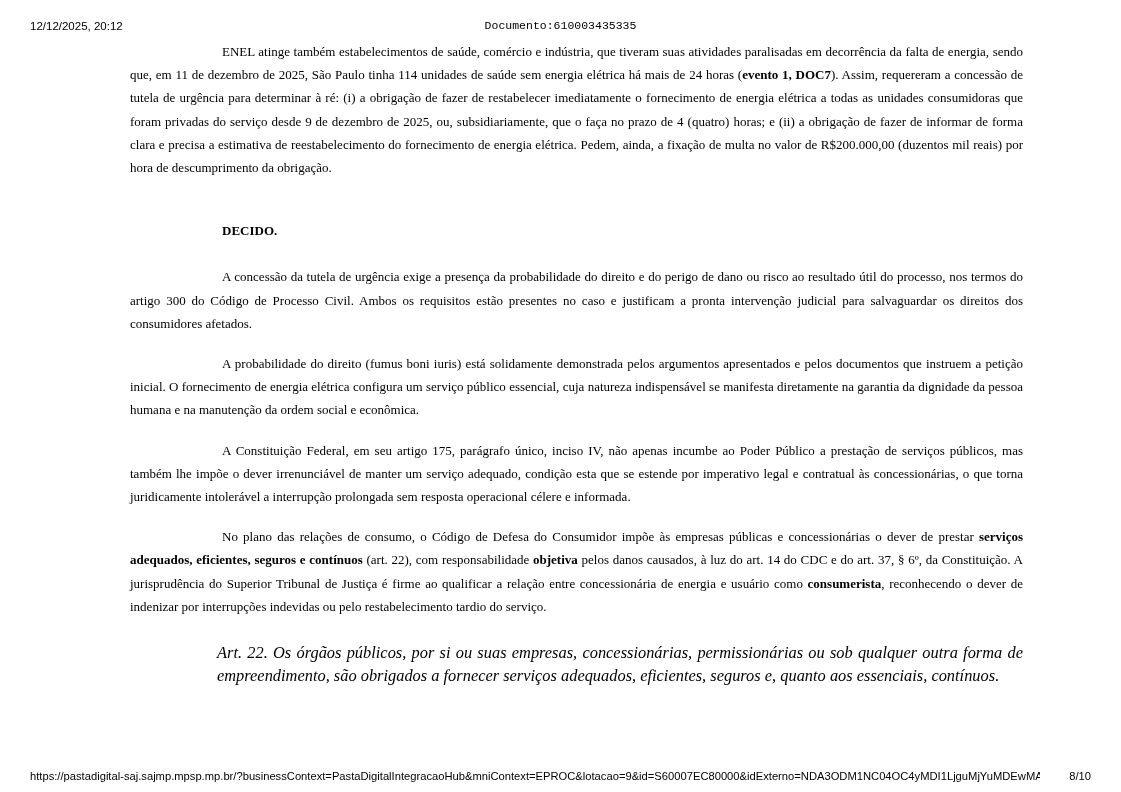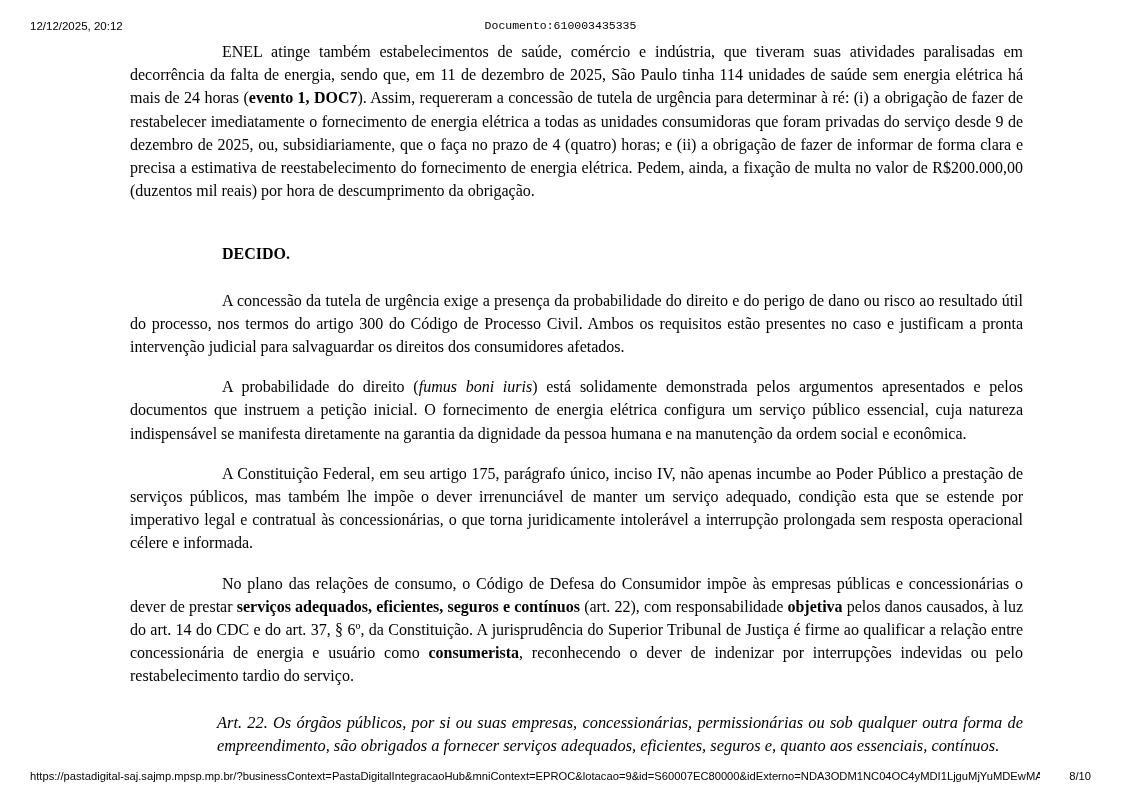--- a/index.html
+++ b/index.html
@@ -49,32 +49,32 @@
   
   .page {
     position: absolute;
     top: 40px;
     left: 130px;
     width: 893px;
   }
 
   p.para {
     margin: 0 0 0 0;
-    font-size: 16px;
+    font-size: 13px;
     line-height: 23.2px;
     text-align: justify;
     text-indent: 92px;
     hyphens: none;
   }
 
   .gap-sm { height: 23px; }
   .gap-md { height: 17px; }
 
   .bold { font-weight: bold; }
-  .ital { font-style: italic; }
+  .ital { }
 
   
   .quote {
     margin: 0;
     padding: 0 0 0 87px;
     font-size: 16.4px;
     line-height: 23.2px;
     font-style: italic;
     text-align: justify;
     text-indent: 0;

